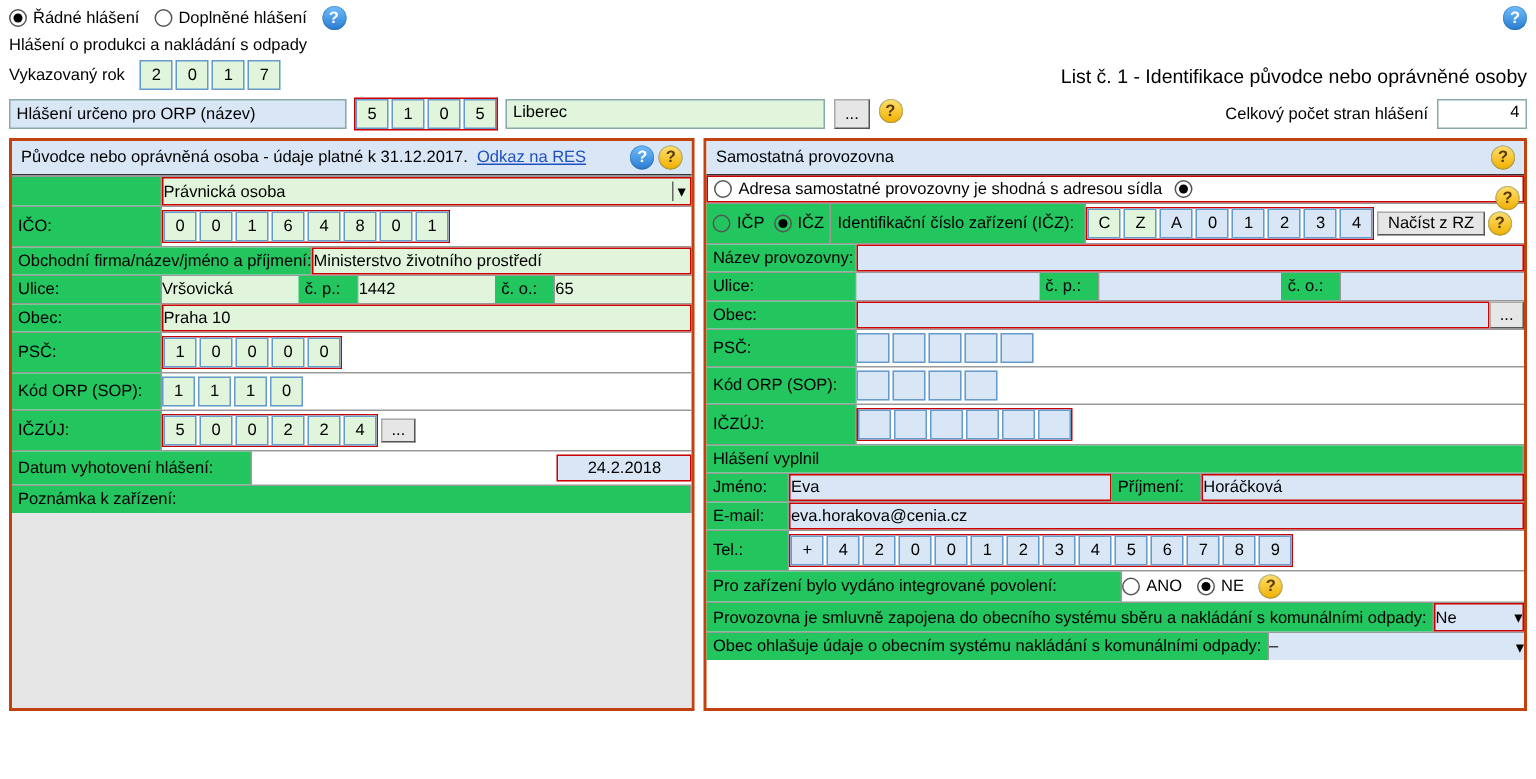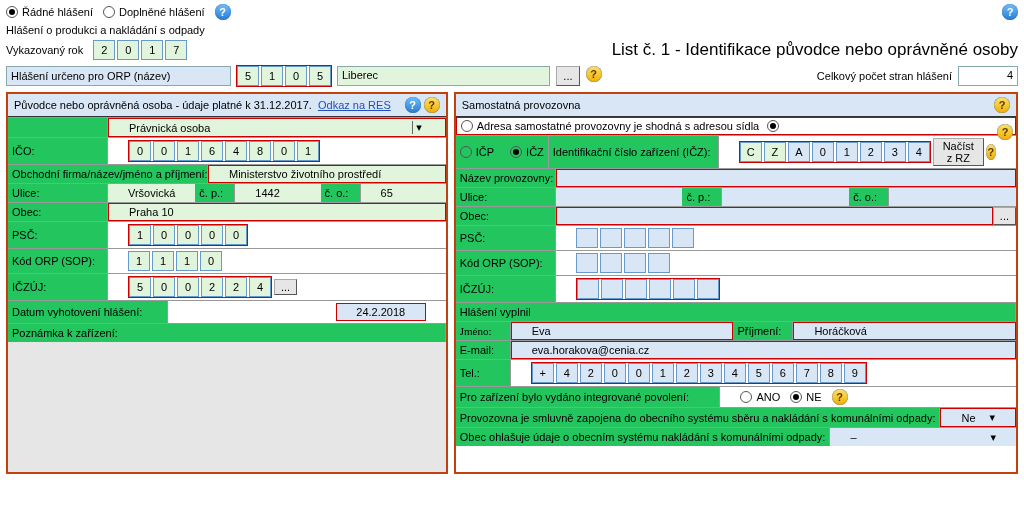--- a/index.html
+++ b/index.html
@@ -13,21 +13,21 @@
   .year span, .box { display:inline-block; width:22px; height:20px; border:1px solid #6699cc; text-align:center; line-height:18px; background:#e0f5db; font-weight:normal;}
   .box.bl { background:#d9e6f5; }
   .box.gr { background:#e0f5db; }
   .panel { border:2px solid #c2410c; }
   .panel-head { background:#d9e6f5; border-bottom:1px solid #333; padding:3px 6px; display:flex; align-items:center; justify-content:space-between;}
   .cols { display:flex; gap:6px; margin-top:6px;}
   .col { flex:1; }
   .fldrow { display:flex; align-items:stretch; border-top:1px solid #999;}
   .fldrow:first-child{border-top:none;}
   .fldlab { background:#22c55e; border-right:1px solid #999; padding:3px 4px; width:100px; display:flex; align-items:center; white-space:nowrap;}
-  .fldval { flex:1; padding:2px 20px; display:flex; align-items:center; gap:2px;}
+  .fldval { flex:1; padding:2px 0; display:flex; align-items:center; gap:2px;}
   .redbox { border:1.5px solid #c00 !important; }
   .green { background:#e0f5db !important; }
   .blue { background:#d9e6f5 !important; }
   .txt { border:1px solid #8aa; padding:2px 4px; min-height:18px;}
   .btn3d { border:1px outset #aaa; background:#e6e6e6; padding:1px 6px; font-size:11px;}
   .wide { flex:1; }
   a { color: #2050c0; text-decoration: underline;}
 </style>
 </head>
 <body>
@@ -52,21 +52,21 @@
 <div class="row" style="justify-content:space-between; margin-bottom:6px;">
   <div class="row" style="gap:10px;">
     <span>Vykazovaný rok</span>
     <span class="year">
       <span>2</span>
         <span>0</span>
         <span>1</span>
         <span>7</span>
     </span>
   </div>
-  <span style="font-size:17px;margin-left:16px;">List č. 1 - Identifikace původce nebo oprávněné osoby</span>
+  <span style="font-size:13px;margin-left:16px;">List č. 1 - Identifikace původce nebo oprávněné osoby</span>
 </div>
 
 <div class="row" style="gap:6px; align-items:stretch;">
   <div class="blue txt" style="width:225px; display:flex; align-items:center;">Hlášení určeno pro ORP (název)</div>
   <span class="year" style="outline:1.5px solid #c00;">
     <span>5</span>
       <span>1</span>
       <span>0</span>
       <span>5</span>
   </span>
@@ -181,21 +181,21 @@
       <label class="row" style="padding:2px 4px;">
           <span class="radio"></span>
           <span>Adresa samostatné provozovny je shodná s adresou sídla</span>
         </label>
       <label class="row" style="padding:2px 4px;">
           <span class="radio sel"></span>
         </label>
       <span class="help y" style="position:absolute; right:2px; top:6px;">?</span>
     </div>
     <div class="fldrow">
-      <div class="fldlab" style="width:auto; gap:16px;">
+      <div class="fldlab" style="width:auto; gap:6px;">
         <label class="row">
             <span class="radio"></span>
             <span>IČP</span>
           </label>
         <label class="row">
             <span class="radio sel"></span>
             <span>IČZ</span>
           </label>
       </div>
       <div class="fldlab" style="width:170px;">Identifikační číslo zařízení (IČZ):</div>
@@ -264,21 +264,21 @@
             <span class="box bl"></span>
             <span class="box bl"></span>
             <span class="box bl"></span>
           </span>
         </div>
     </div>
     <div class="fldrow">
         <div class="fldlab wide" style="width:auto;">Hlášení vyplnil</div>
       </div>
     <div class="fldrow">
-      <div class="fldlab" style="width:55px;font-family:Liberation Serif, serif;">Jméno:</div>
+      <div class="fldlab" style="width:55px;">Jméno:</div>
       <div class="fldval blue wide redbox">Eva</div>
       <div class="fldlab" style="width:60px;">Příjmení:</div>
       <div class="fldval blue wide redbox">Horáčková</div>
     </div>
     <div class="fldrow">
       <div class="fldlab" style="width:55px;">E-mail:</div>
       <div class="fldval blue wide redbox">eva.horakova@cenia.cz</div>
     </div>
     <div class="fldrow">
       <div class="fldlab" style="width:55px;">Tel.:</div>

